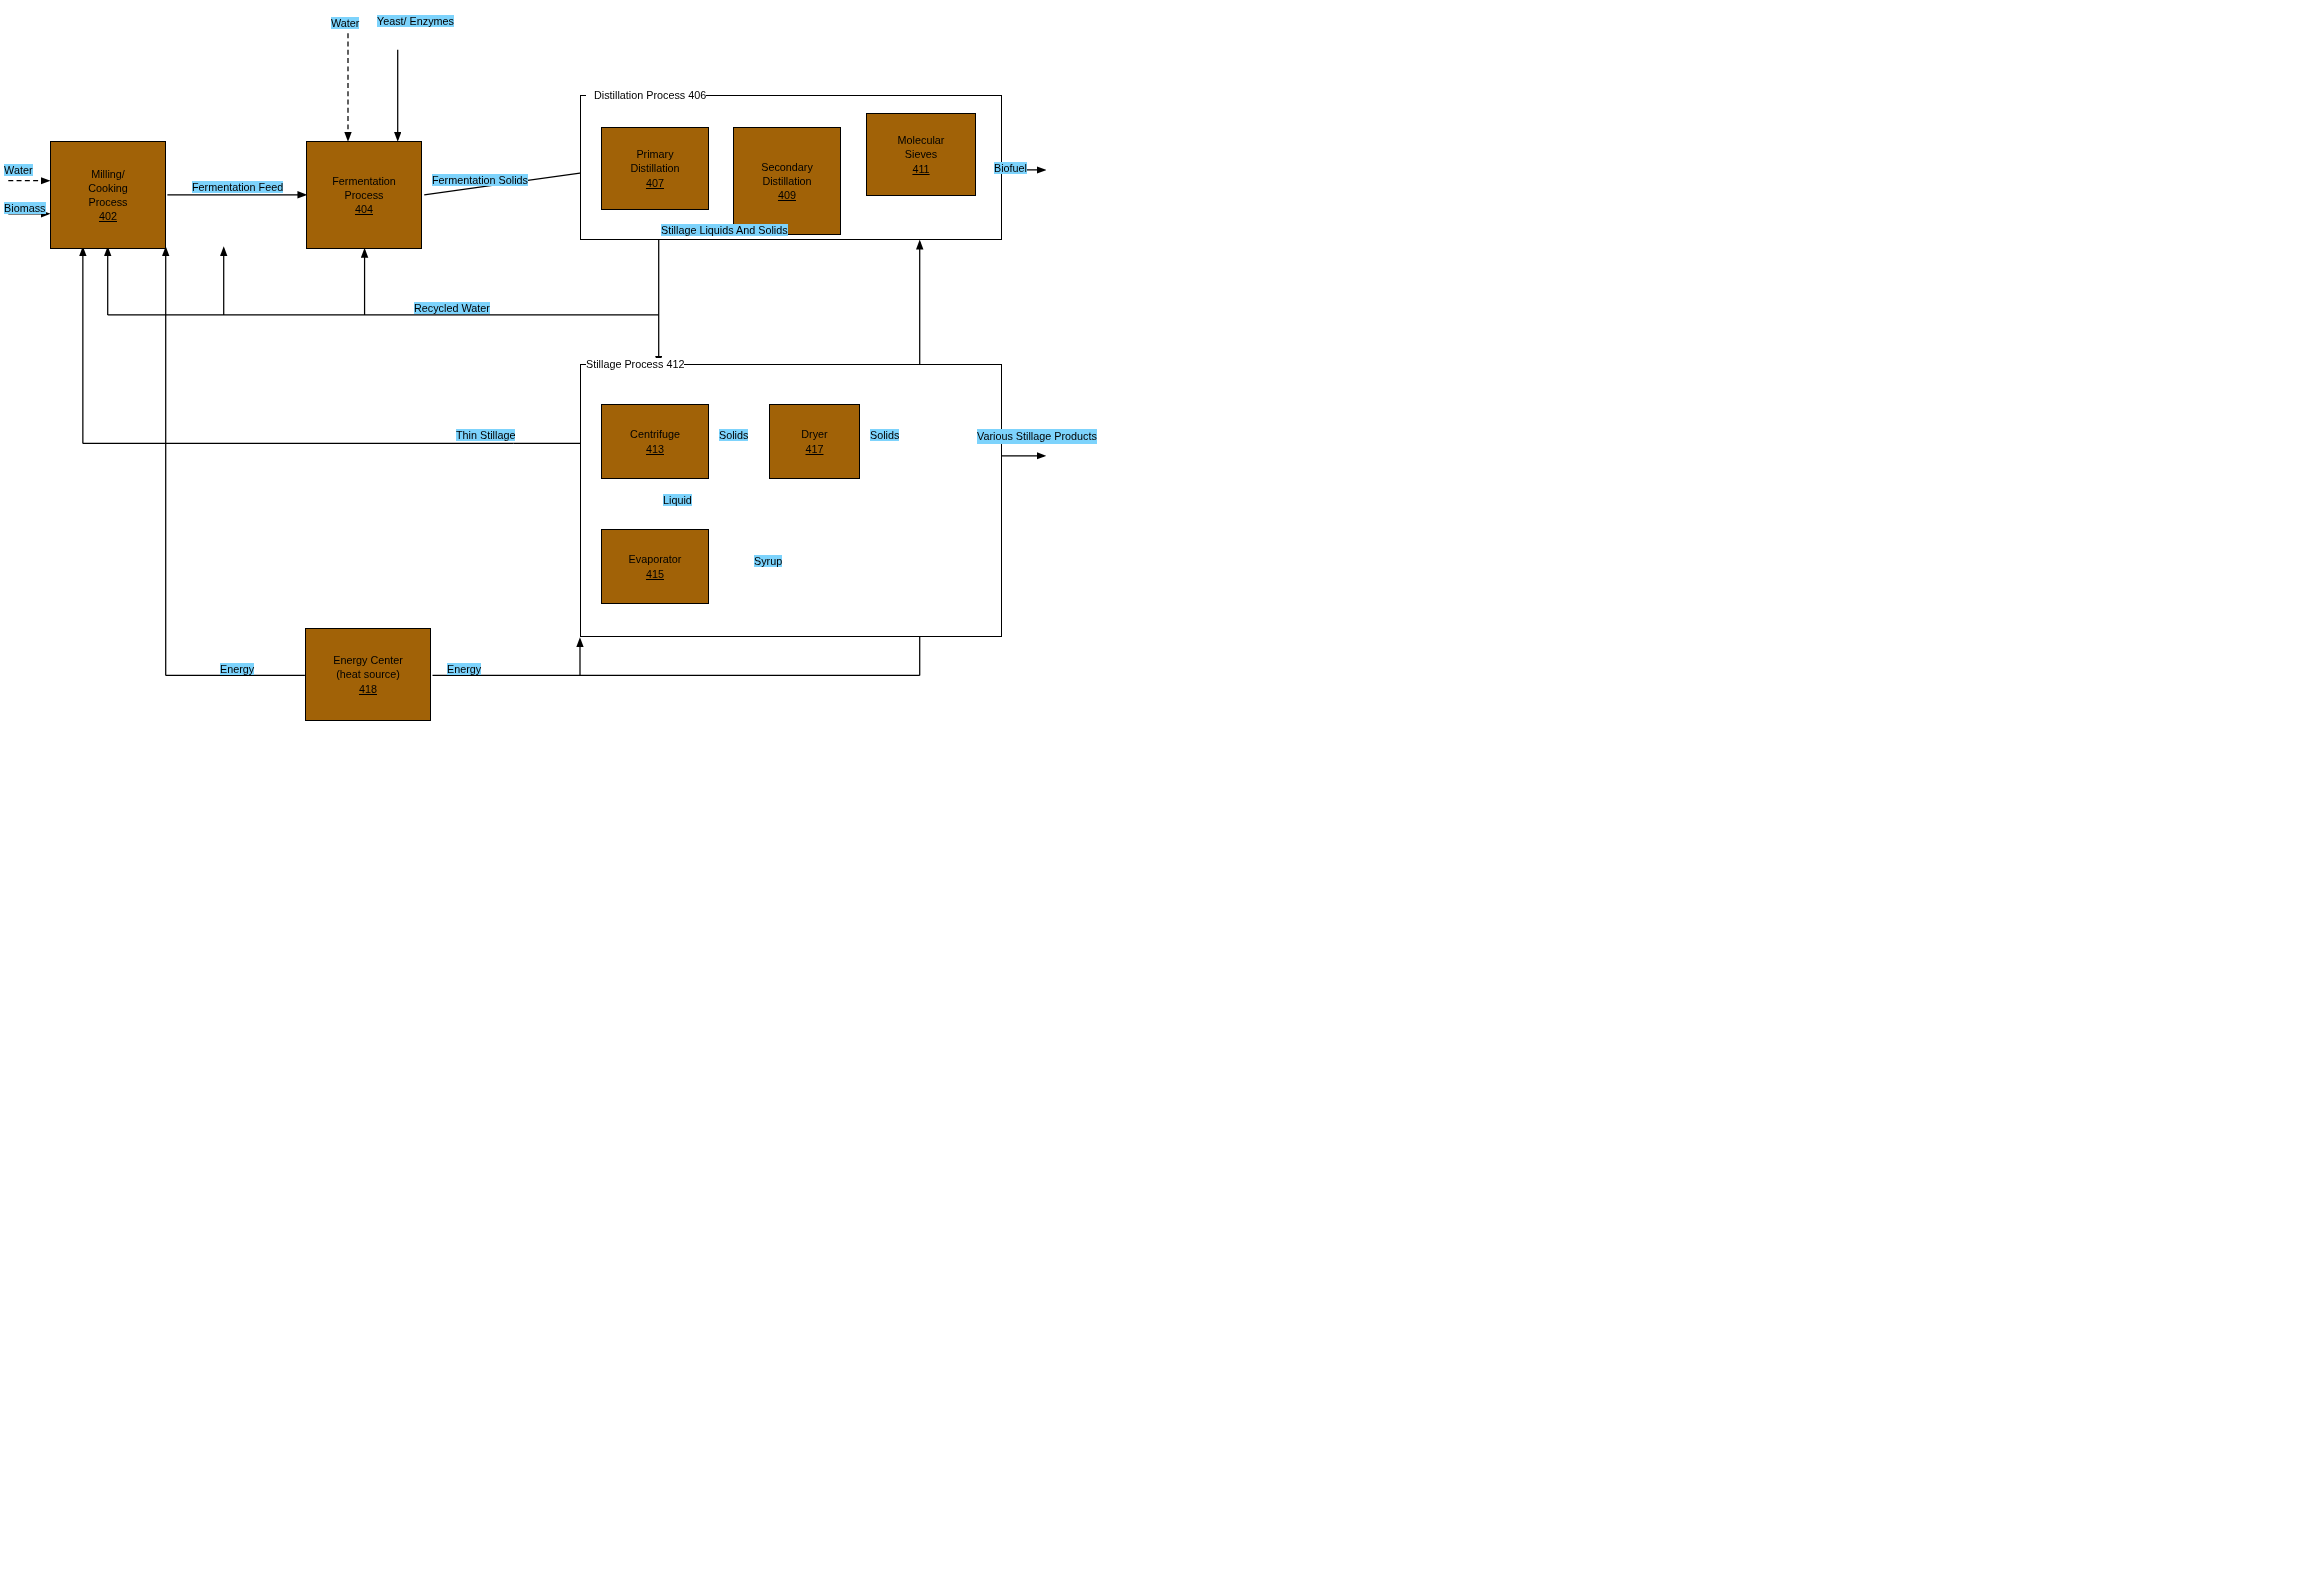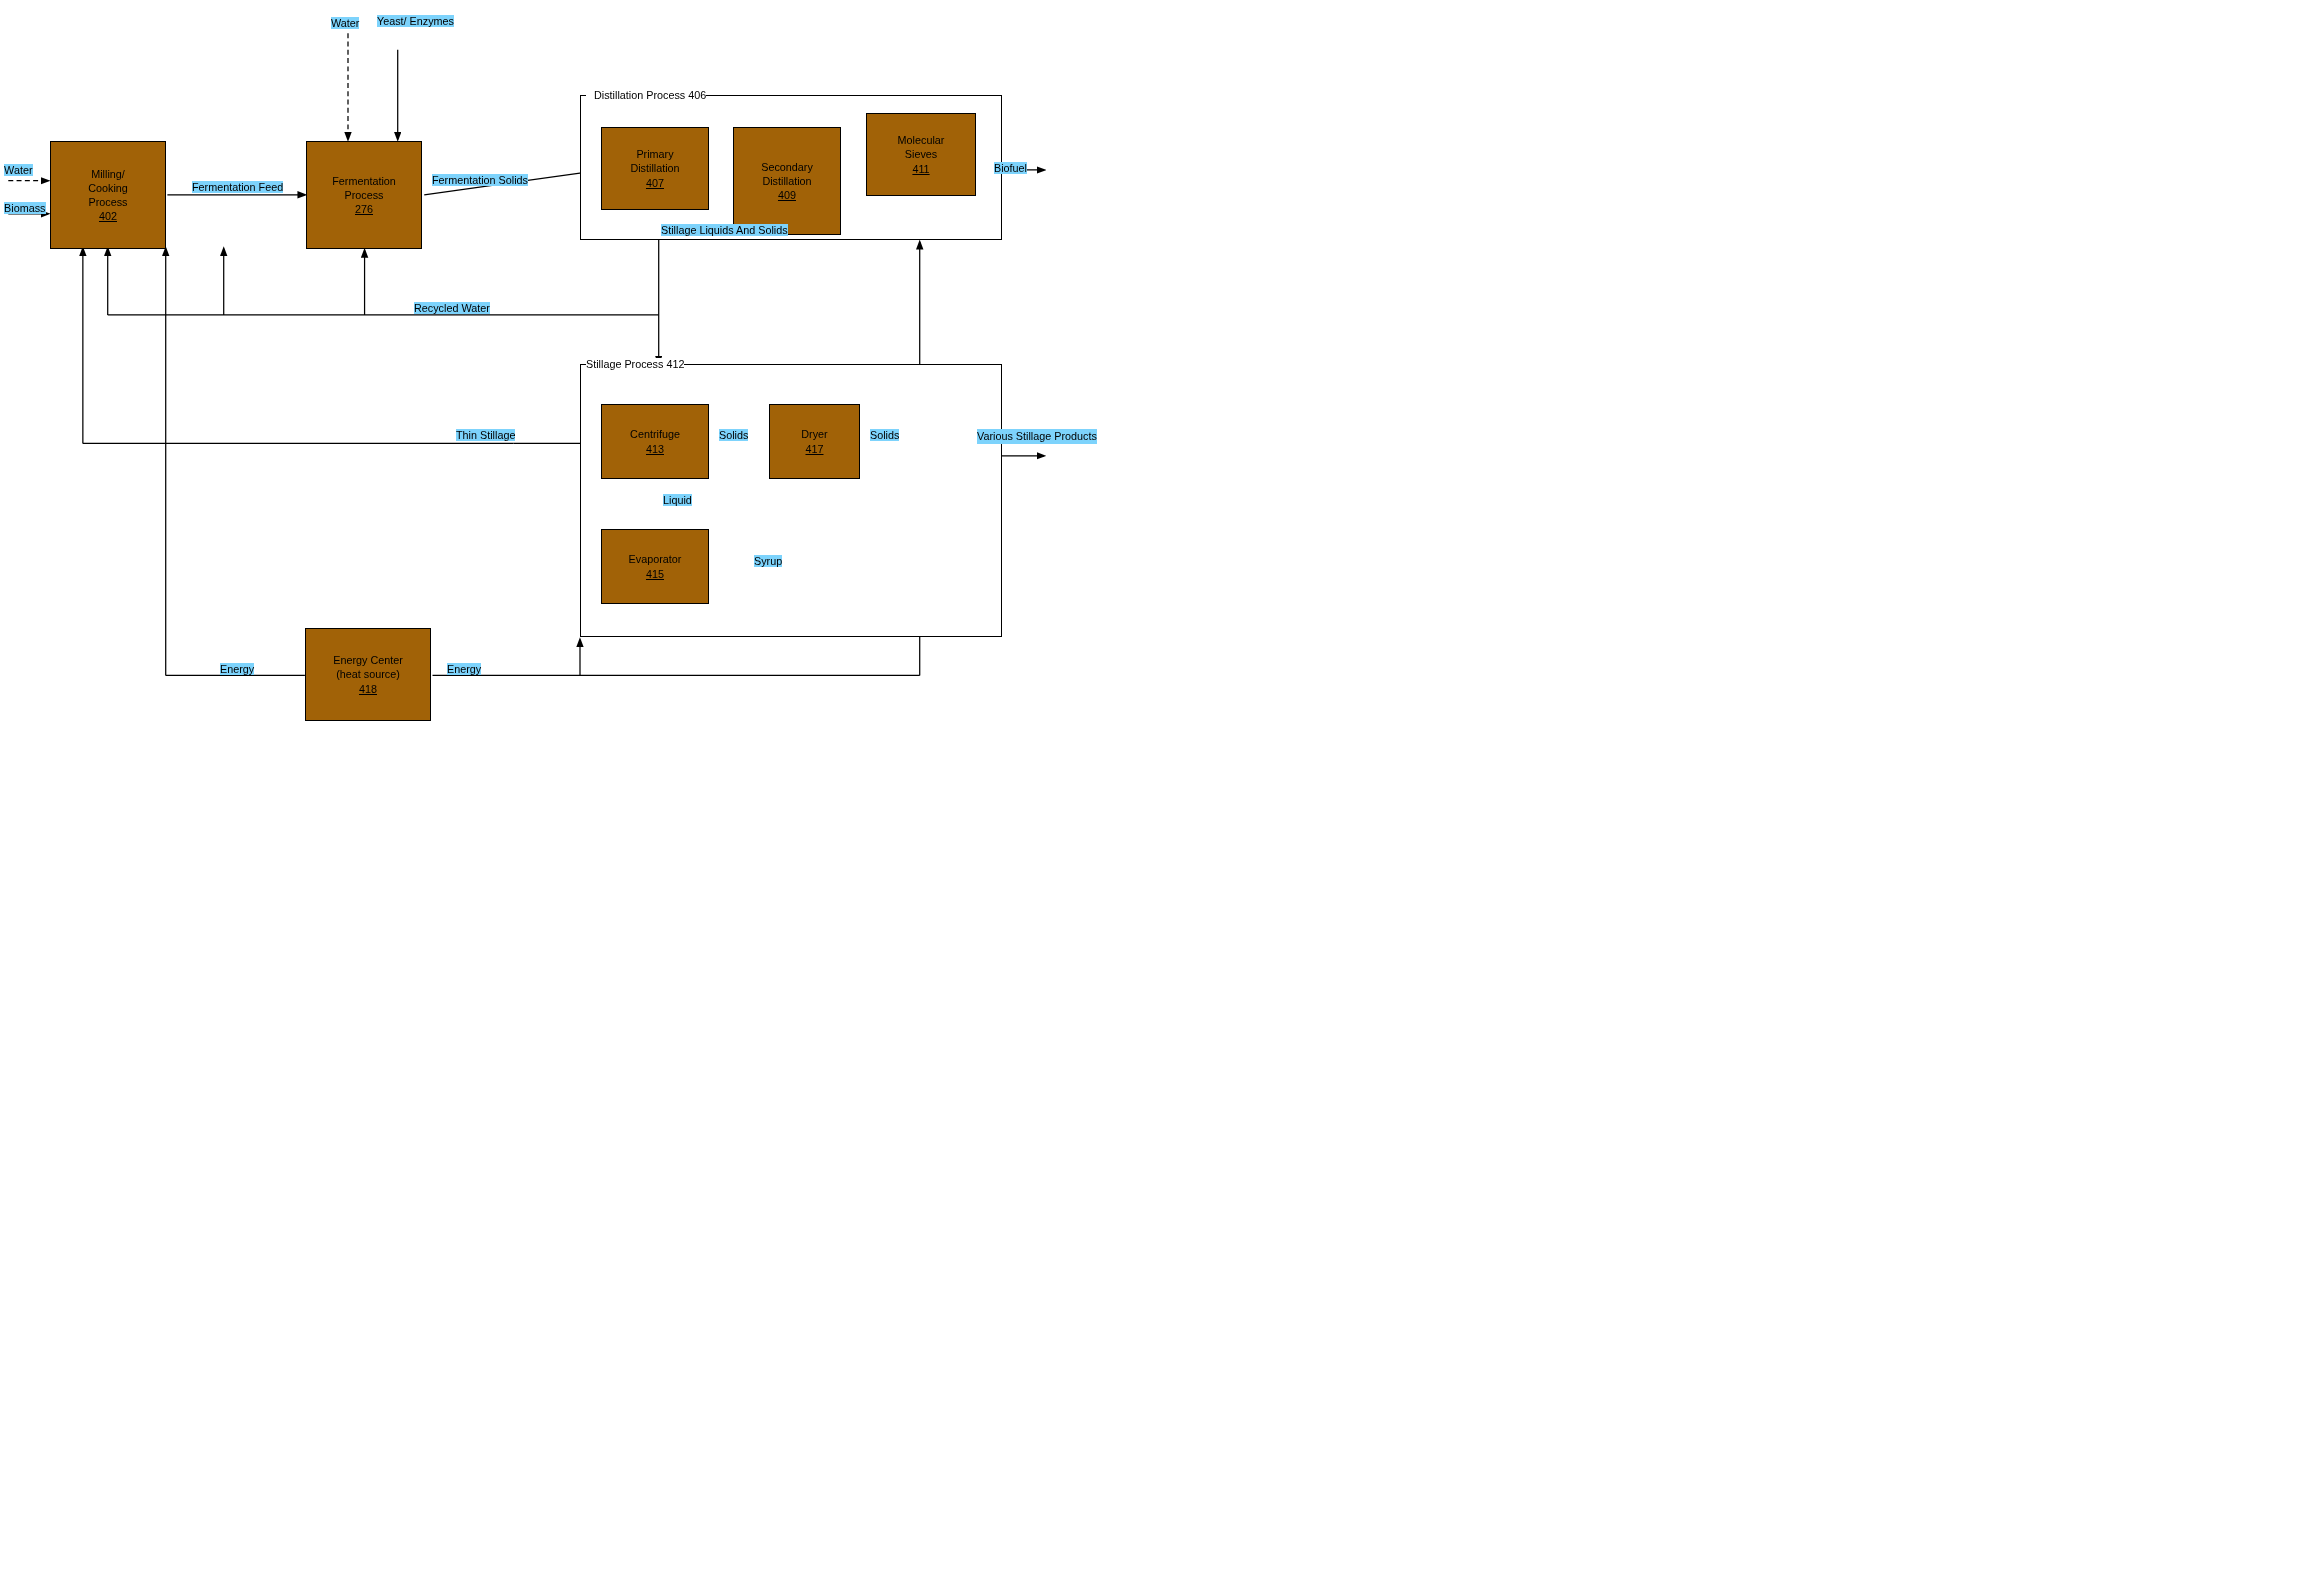--- a/index.html
+++ b/index.html
@@ -136,21 +136,21 @@
   </div>
   <div class="outer-box-label" style="left:586px; top:358px;">Stillage Process 412</div>
 
   <div class="process-box" style="left:50px; top:141px; width:116px; height:108px;">
     <span>Milling/<br>Cooking<br>Process</span>
     <span class="underline">402</span>
   </div>
 
   <div class="process-box" style="left:306px; top:141px; width:116px; height:108px;">
     <span>Fermentation<br>Process</span>
-    <span class="underline">276</span>
+    <span class="underline">404</span>
   </div>
 
   <div class="process-box" style="left:601px; top:127px; width:108px; height:83px;">
     <span>Primary<br>Distillation</span>
     <span class="underline">407</span>
   </div>
 
   <div class="process-box" style="left:733px; top:127px; width:108px; height:108px;">
     <span>Secondary<br>Distillation</span>
     <span class="underline">409</span>

